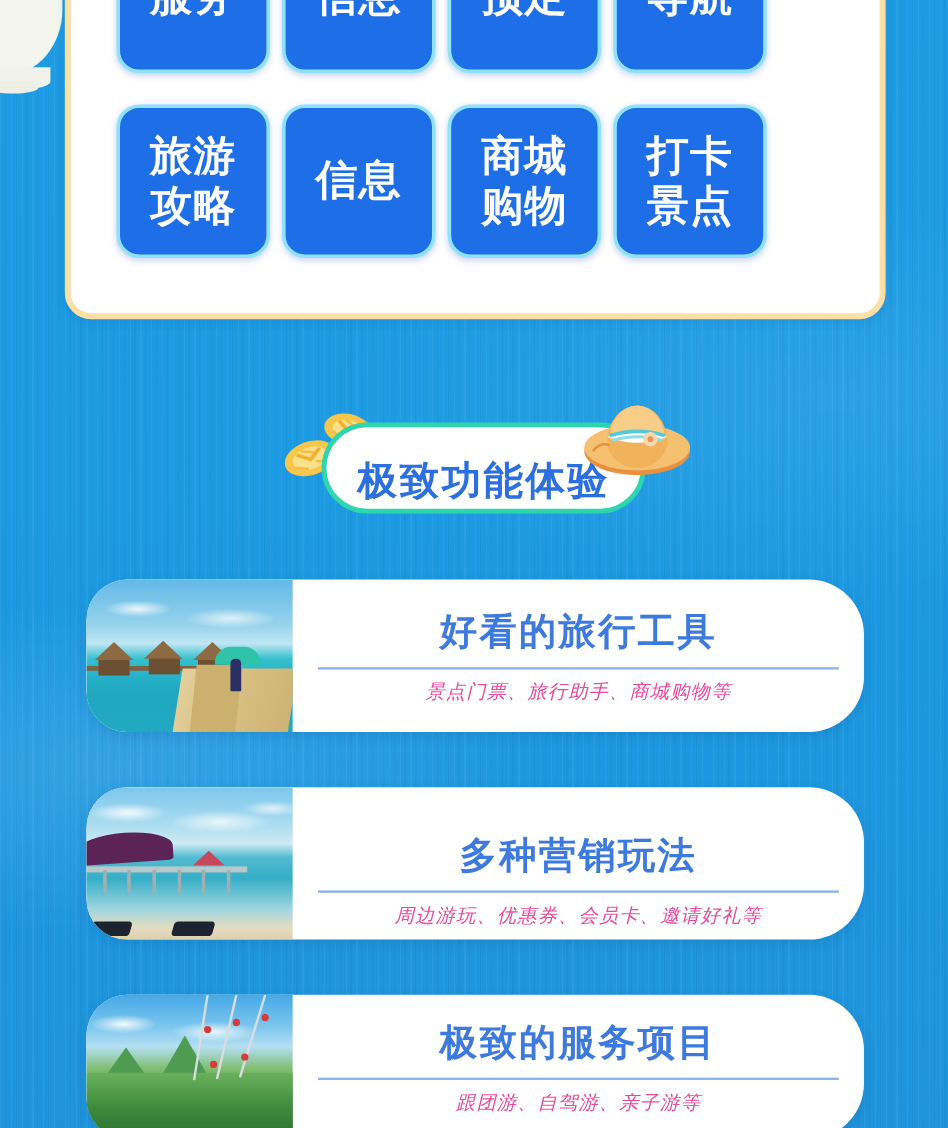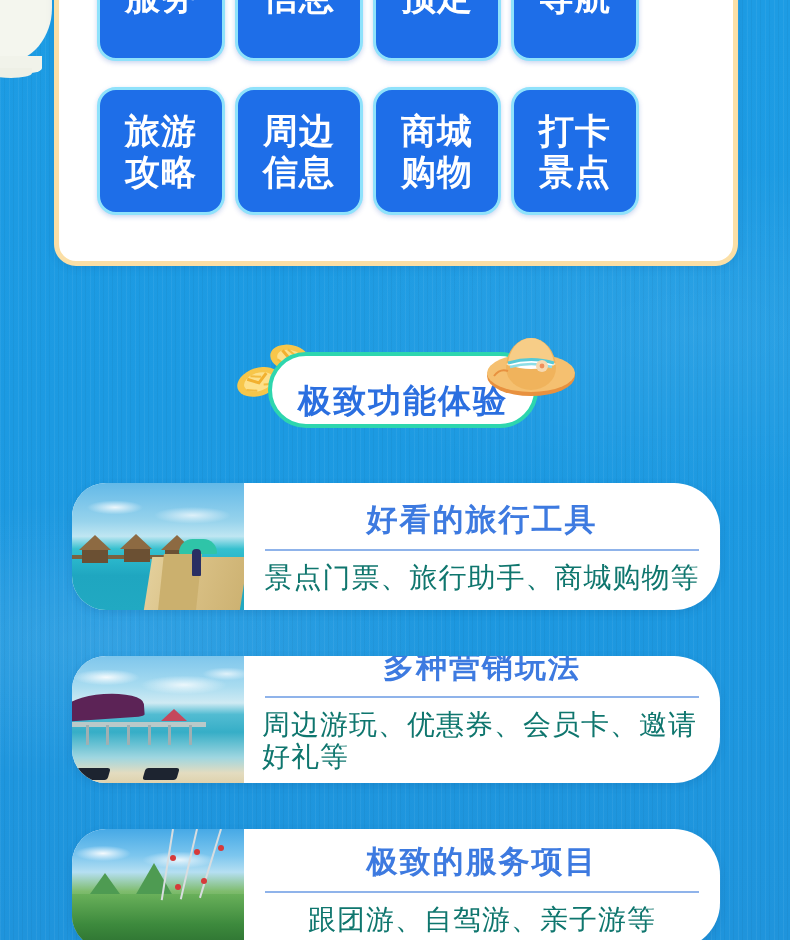--- a/index.html
+++ b/index.html
@@ -128,21 +128,21 @@
     padding:10px 18px;
   }
   .card-title{
     color:#3d7ae0; font-size:31px; font-weight:bold; letter-spacing:2px;
     line-height:1.1; margin-top:4px;
   }
   .card-rule{
     width:434px; height:2px; background:#8fb3ea; margin:12px 0 11px 0;
   }
   .card-sub{
-    color:#0f766e; font-size:28px; letter-spacing:1px; line-height:1.15;
+    color:#ec4899; font-size:16px; letter-spacing:1px; line-height:1.15;font-style:italic;
   }
 
   
   .art-a{ position:absolute; inset:0;
     background:linear-gradient(180deg,#63b9e8 0%,#97d3ec 30%,#bfe6f2 42%,#35c0cf 52%,#27b3c9 63%,#1fa6c0 73%,#21a9c2 100%); }
   .art-a .clouds{ position:absolute; left:0; top:8%; width:100%; height:28%;
     background:
       radial-gradient(ellipse 40px 10px at 25% 40%, rgba(255,255,255,0.85), rgba(255,255,255,0) 70%),
       radial-gradient(ellipse 55px 12px at 70% 62%, rgba(255,255,255,0.7), rgba(255,255,255,0) 70%); }
   .art-a .hut{ position:absolute; background:#6b5033; }
@@ -227,21 +227,20 @@
         <span>导航</span>
       </div>
     </div>
 
     <div class="nav-row">
       <div class="nav-btn">
         <span>旅游</span>
         <span>攻略</span>
       </div>
       <div class="nav-btn">
-        <span>周边</span>
         <span>信息</span>
       </div>
       <div class="nav-btn">
         <span>商城</span>
         <span>购物</span>
       </div>
       <div class="nav-btn">
         <span>打卡</span>
         <span>景点</span>
       </div>

